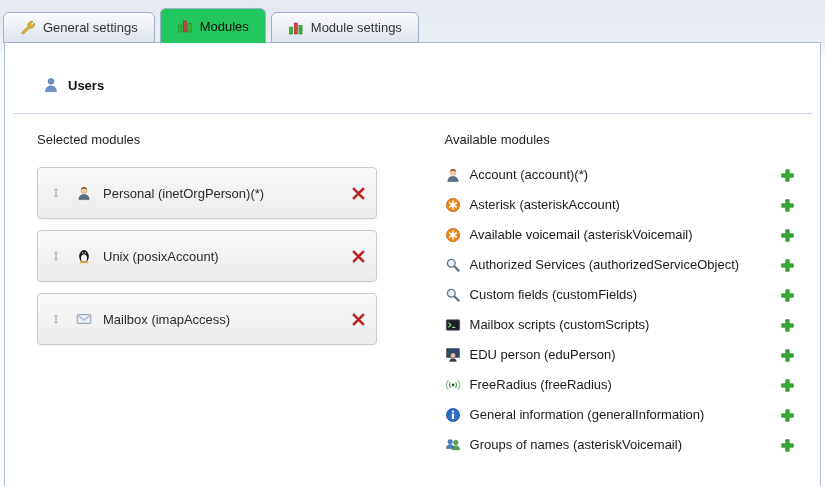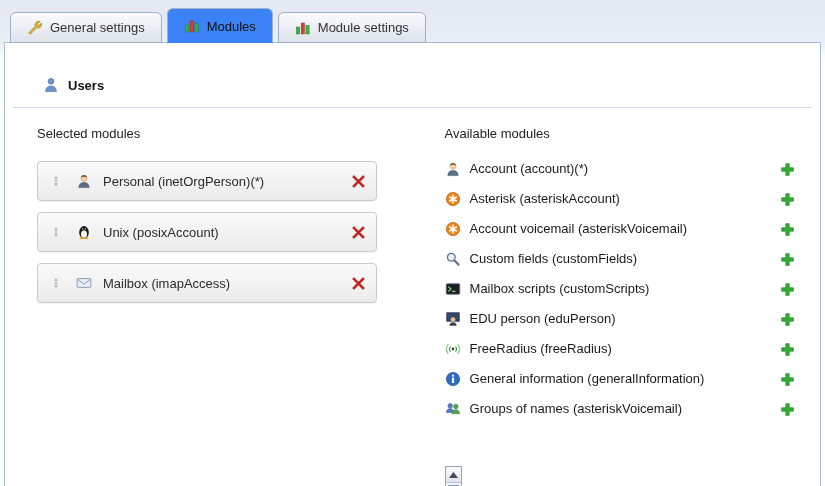--- a/index.html
+++ b/index.html
@@ -5,52 +5,52 @@
   html,body{margin:0;padding:0;}
   body{
     width:825px;height:486px;overflow:hidden;
     font-family:"Liberation Sans","DejaVu Sans",sans-serif;
     font-size:13px;color:#1a1a1a;
     background:linear-gradient(180deg,#e3e8f1 0%,#eaeef5 42px,#ffffff 60px);
   }
   .page{position:relative;width:825px;height:486px;}
 
   
-  .tabbar{position:absolute;top:8px;left:10px;display:flex;align-items:flex-end;gap:5px;z-index:3;}
+  .tabbar{position:absolute;top:8px;left:3px;display:flex;align-items:flex-end;gap:5px;z-index:3;}
   .tab{
     display:flex;align-items:center;gap:7px;height:29px;padding:0 16px;
     background:linear-gradient(180deg,#fafbfd 0%,#dde3ec 100%);
     border:1px solid #9db0c7;border-radius:6px 6px 0 0;
     cursor:pointer;color:#333;white-space:nowrap;
   }
   .tab.active{
-    background:#3b82f6;height:34px;margin-bottom:-1px;
+    background:#22c55e;height:34px;margin-bottom:-1px;
     border-bottom:1px solid #ffffff;position:relative;z-index:4;color:#111;
   }
 
   
   .panel{
     position:absolute;top:42px;left:4px;right:4px;bottom:0;
     background:#ffffff;border:1px solid #a8bbd4;border-bottom:none;
     z-index:2;box-sizing:border-box;
   }
   .section-header{
     display:flex;align-items:center;gap:9px;
-    margin:0 8px;padding:34px 0 14px 30px;
+    margin:0 8px;padding:34px 0 20px 30px;
     border-bottom:1px solid #ccd9ec;
   }
   .section-title{font-weight:bold;color:#111;}
 
   .columns{display:flex;padding:18px 0 0 32px;gap:40px;}
   .col-title{height:17px;margin-bottom:18px;color:#222;}
 
   
   .col-left{width:345px;margin-right:24px;}
   .selected-item{
-    display:flex;align-items:center;width:340px;height:40px;
+    display:flex;align-items:center;width:340px;height:52px;
     box-sizing:border-box;padding:0 10px;margin-bottom:11px;
     border:1px solid #c7cbd1;border-radius:4px;
     background:linear-gradient(180deg,#fafafa 0%,#ebebeb 100%);
     box-shadow:0 1px 1px rgba(0,0,0,0.05);
   }
   .selected-item .drag{margin-right:9px;cursor:grab;}
   .selected-item .module-icon{margin:0 11px 0 3px;}
   .selected-item .label{flex:1;color:#2a2a2a;}
   .delete-button{cursor:pointer;}
 
@@ -243,21 +243,35 @@
                   </svg>
                 </span>
               </div>
               <div class="available-item">
                 <span class="icon module-icon">
                   <svg width="16" height="16" viewBox="0 0 16 16">
                     <circle cx="8" cy="8" r="6.6" fill="#ef8318" stroke="#b85c08" stroke-width="0.7"></circle>
                     <path d="M8 3.5 L8 12.5 M4.2 5.8 L11.8 10.2 M11.8 5.8 L4.2 10.2" stroke="#fff" stroke-width="1.6"></path>
                   </svg>
                 </span>
-                <span class="label">Account voicemail (asteriskVoicemail)</span>
+                <span class="label">Available voicemail (asteriskVoicemail)</span>
+                <span class="icon add-button">
+                  <svg width="15" height="15" viewBox="0 0 16 16">
+                    <path d="M6.2 1.8 L9.8 1.8 L9.8 6.2 L14.2 6.2 L14.2 9.8 L9.8 9.8 L9.8 14.2 L6.2 14.2 L6.2 9.8 L1.8 9.8 L1.8 6.2 L6.2 6.2 Z" fill="#35ad35" stroke="#1e7a1e" stroke-width="0.7"></path>
+                  </svg>
+                </span>
+              </div>
+              <div class="available-item">
+                <span class="icon module-icon">
+                  <svg width="16" height="16" viewBox="0 0 16 16">
+                    <circle cx="6.3" cy="6.3" r="3.9" fill="#e9f0f7" stroke="#64748a" stroke-width="1.3"></circle>
+                    <line x1="9.3" y1="9.3" x2="13.6" y2="13.6" stroke="#64748a" stroke-width="2.2" stroke-linecap="round"></line>
+                  </svg>
+                </span>
+                <span class="label">Authorized Services (authorizedServiceObject)</span>
                 <span class="icon add-button">
                   <svg width="15" height="15" viewBox="0 0 16 16">
                     <path d="M6.2 1.8 L9.8 1.8 L9.8 6.2 L14.2 6.2 L14.2 9.8 L9.8 9.8 L9.8 14.2 L6.2 14.2 L6.2 9.8 L1.8 9.8 L1.8 6.2 L6.2 6.2 Z" fill="#35ad35" stroke="#1e7a1e" stroke-width="0.7"></path>
                   </svg>
                 </span>
               </div>
               <div class="available-item">
                 <span class="icon module-icon">
                   <svg width="16" height="16" viewBox="0 0 16 16">
                     <circle cx="6.3" cy="6.3" r="3.9" fill="#e9f0f7" stroke="#64748a" stroke-width="1.3"></circle>

